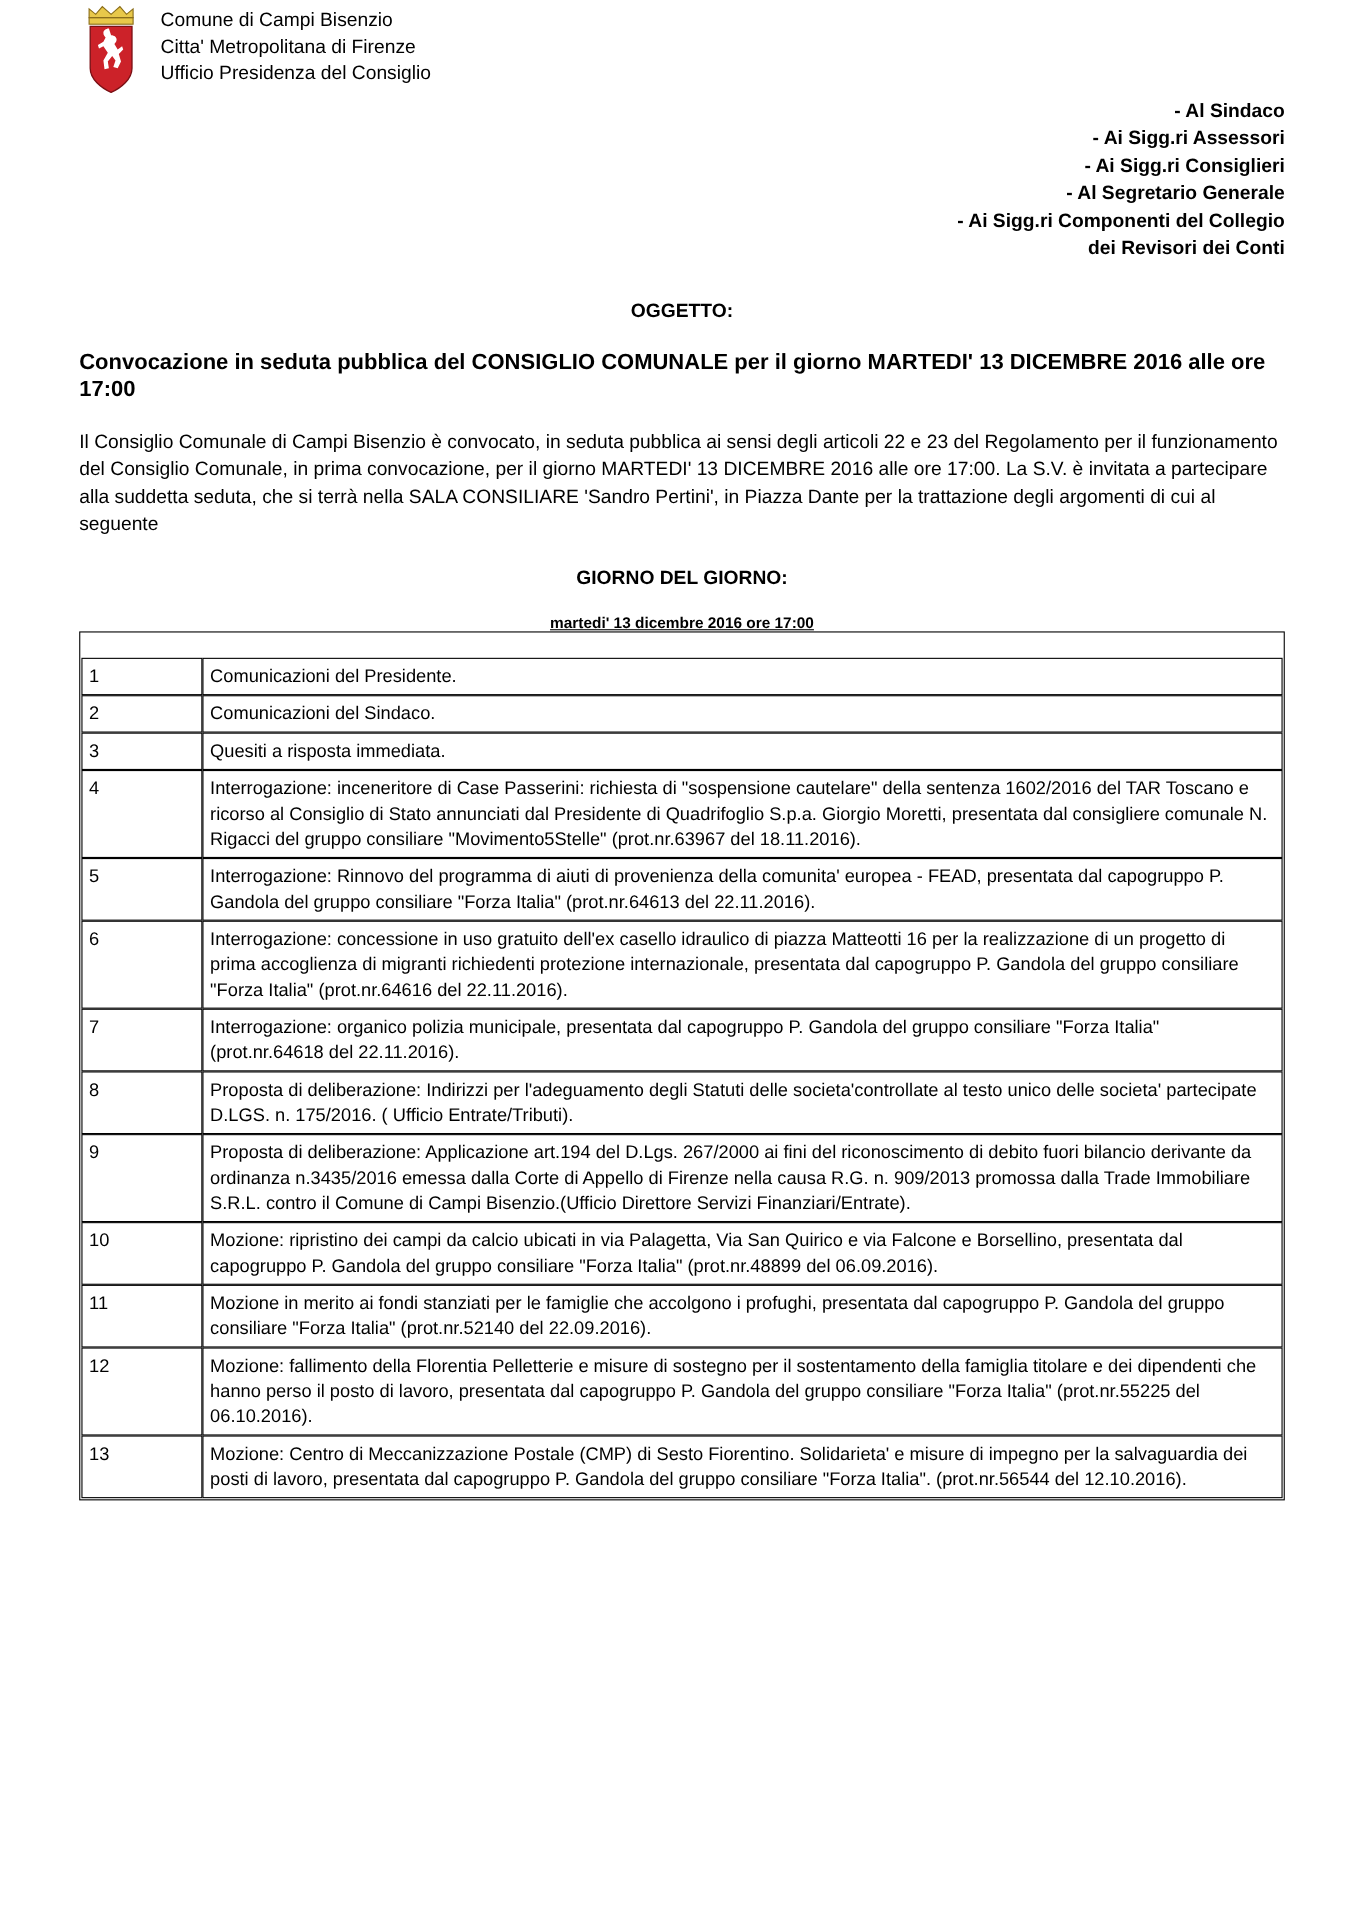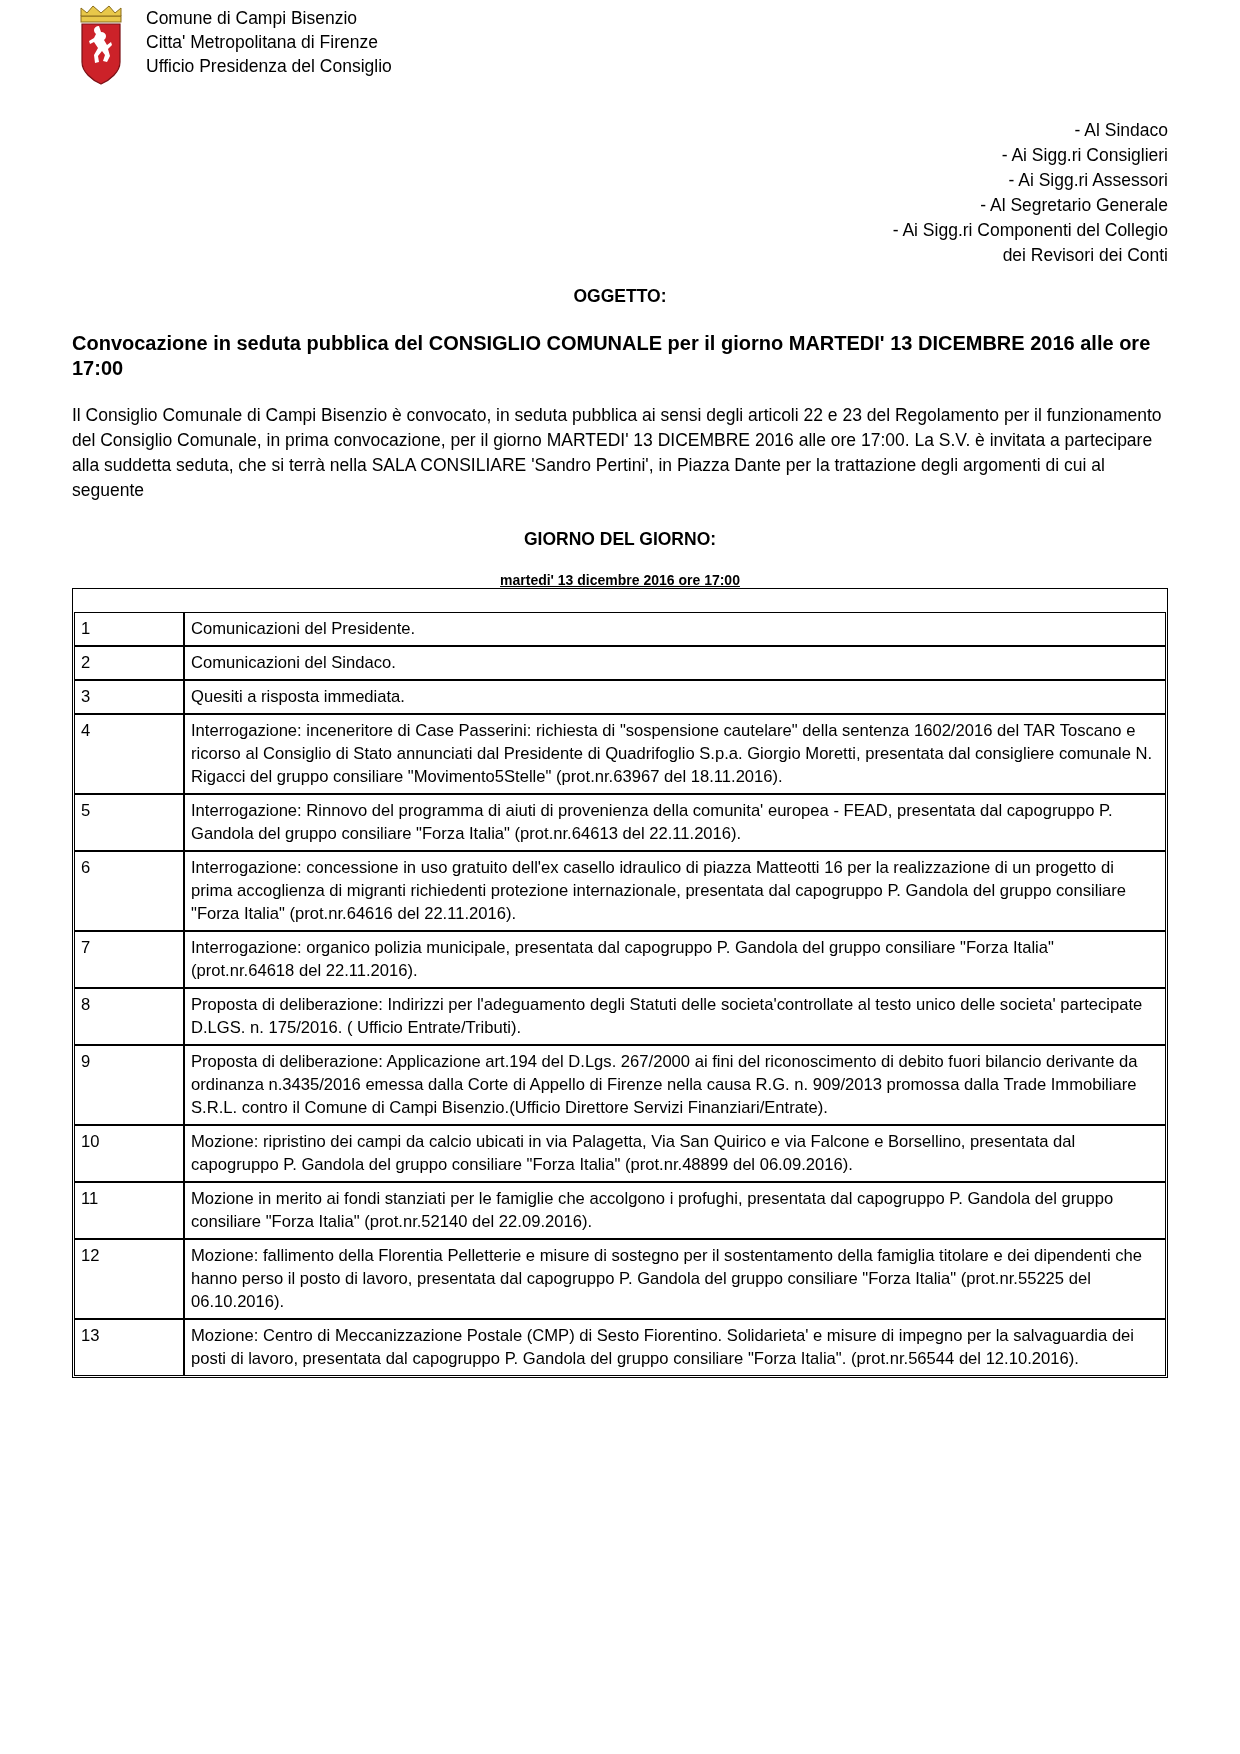--- a/index.html
+++ b/index.html
@@ -47,29 +47,29 @@
 
   
   .prot {
     margin-top: 52px;
     font-size: 17.5px;
     line-height: 25px;
   }
 
   
   .addressees {
-    margin-top: 30px;
     text-align: right;
     font-size: 17.5px;
     line-height: 25px;
+    font-weight: bold;
   }
 
   
   .oggetto-label {
-    margin-top: 18px;
+    margin-top: 34px;
     text-align: center;
     font-weight: bold;
     font-size: 17.5px;
   }
   .oggetto-text {
     margin-top: 24px;
     font-weight: bold;
     font-size: 20px;
     line-height: 25px;
     text-align: left;
@@ -153,22 +153,22 @@
     <div class="letterhead-lines">
       <div>Comune di Campi Bisenzio</div>
       <div>Citta' Metropolitana di Firenze</div>
       <div>Ufficio Presidenza del Consiglio</div>
     </div>
   </div>
 
 
   <div class="addressees">
     <div>- Al Sindaco</div>
+    <div>- Ai Sigg.ri Assessori</div>
     <div>- Ai Sigg.ri Consiglieri</div>
-    <div>- Ai Sigg.ri Assessori</div>
     <div>- Al Segretario Generale</div>
     <div>- Ai Sigg.ri Componenti del Collegio</div>
     <div>dei Revisori dei Conti</div>
   </div>
 
   <div class="oggetto-label">OGGETTO:</div>
   <div class="oggetto-text">Convocazione in seduta pubblica del CONSIGLIO COMUNALE per il giorno MARTEDI' 13 DICEMBRE 2016 alle ore 17:00</div>
 
   <div class="body-par">Il Consiglio Comunale di Campi Bisenzio è convocato, in seduta pubblica ai sensi degli articoli 22 e 23 del Regolamento per il funzionamento del Consiglio Comunale, in prima convocazione, per il giorno MARTEDI' 13 DICEMBRE 2016 alle ore 17:00. La S.V. è invitata a partecipare alla suddetta seduta, che si terrà nella SALA CONSILIARE 'Sandro Pertini', in Piazza Dante per la trattazione degli argomenti di cui al seguente</div>
 

